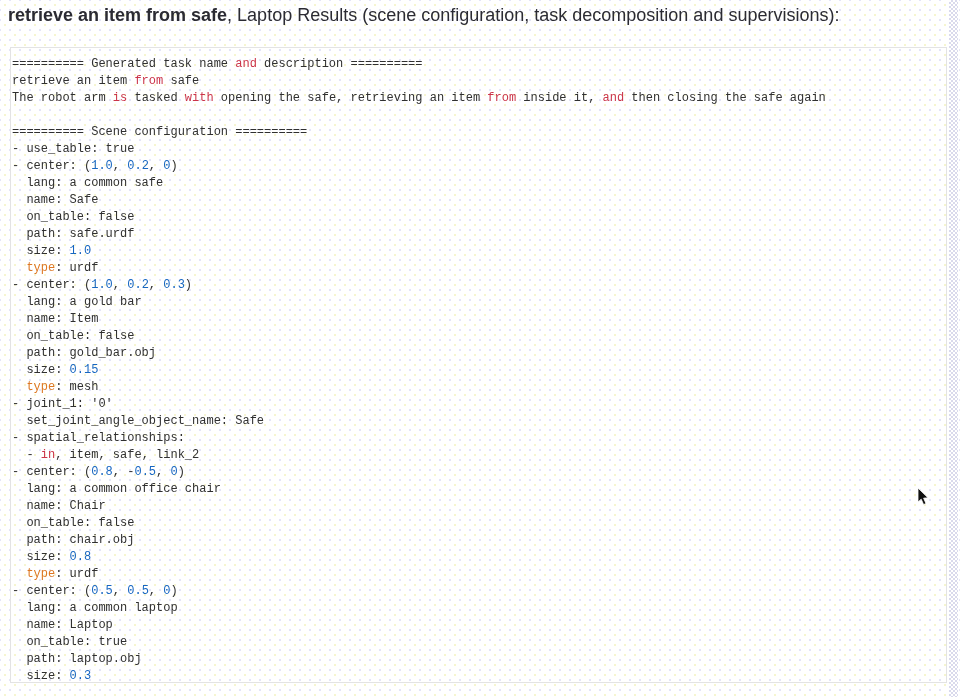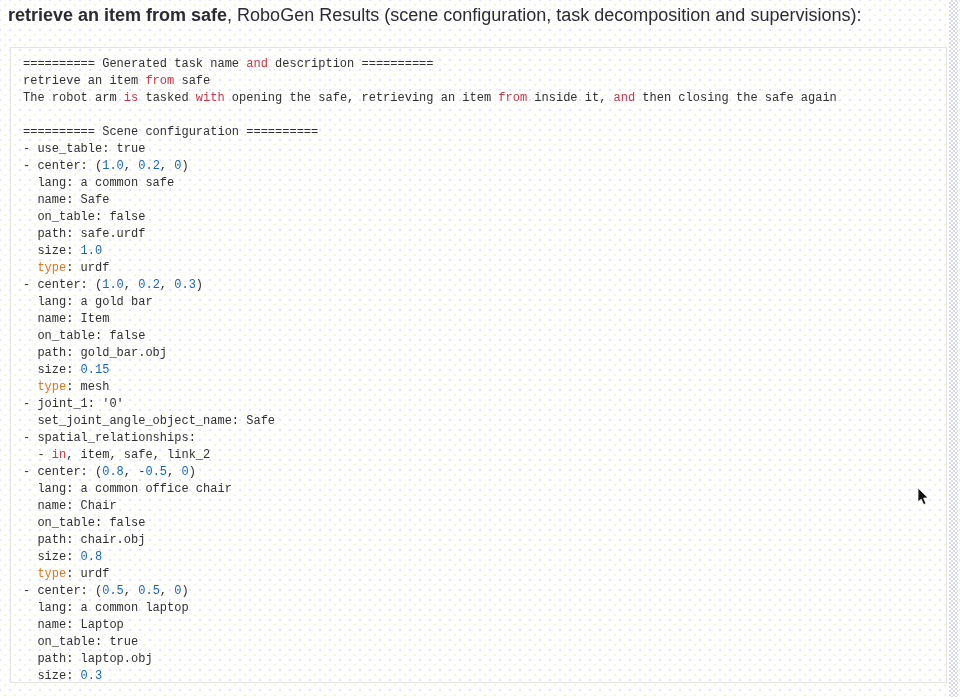--- a/index.html
+++ b/index.html
@@ -28,21 +28,21 @@
     position:absolute;left:8px;top:3px;right:10px;
     font-size:18px;line-height:24px;
     color:var(--c-header);
     white-space:nowrap;
   }
   .page-title b{font-weight:700;}
   .code-block{
     position:absolute;
     left:10px;top:35px;right:13px;bottom:2px;
     border:1px solid var(--c-border);
-    padding:8px 12px 0 12px;
+    padding:8px 12px 0 1px;
     box-sizing:border-box;
     overflow:hidden;
     font-family:"Liberation Mono","DejaVu Sans Mono",monospace;
     font-size:12px;
     line-height:17px;
     white-space:pre;
     color:var(--c-default);
   }
   .code-line{height:17px;}
   .seg-d{color:var(--c-default);}
@@ -55,21 +55,21 @@
     background-size:4px 4px;
   }
   .mouse-cursor{
     position:absolute;left:917px;top:487px;width:12px;height:19px;
     pointer-events:none;
   }
 </style>
 </head>
 <body>
 
-<div class="page-title"><b>retrieve an item from safe</b><span>, RoboGen Results (scene configuration, task decomposition and supervisions):</span></div>
+<div class="page-title"><b>retrieve an item from safe</b><span>, Laptop Results (scene configuration, task decomposition and supervisions):</span></div>
 
 <pre class="code-block"><div class="code-line"><span class="seg-d">========== Generated task name </span><span class="seg-k">and</span><span class="seg-d"> description ==========</span></div><div class="code-line"><span class="seg-d">retrieve an item </span><span class="seg-k">from</span><span class="seg-d"> safe</span></div><div class="code-line"><span class="seg-d">The robot arm </span><span class="seg-k">is</span><span class="seg-d"> tasked </span><span class="seg-k">with</span><span class="seg-d"> opening the safe, retrieving an item </span><span class="seg-k">from</span><span class="seg-d"> inside it, </span><span class="seg-k">and</span><span class="seg-d"> then closing the safe again</span></div><div class="code-line"></div><div class="code-line"><span class="seg-d">========== Scene configuration ==========</span></div><div class="code-line"><span class="seg-d">- use_table: true</span></div><div class="code-line"><span class="seg-d">- center: (</span><span class="seg-n">1.0</span><span class="seg-d">, </span><span class="seg-n">0.2</span><span class="seg-d">, </span><span class="seg-n">0</span><span class="seg-d">)</span></div><div class="code-line"><span class="seg-d">  lang: a common safe</span></div><div class="code-line"><span class="seg-d">  name: Safe</span></div><div class="code-line"><span class="seg-d">  on_table: false</span></div><div class="code-line"><span class="seg-d">  path: safe.urdf</span></div><div class="code-line"><span class="seg-d">  size: </span><span class="seg-n">1.0</span></div><div class="code-line"><span class="seg-d">  </span><span class="seg-b">type</span><span class="seg-d">: urdf</span></div><div class="code-line"><span class="seg-d">- center: (</span><span class="seg-n">1.0</span><span class="seg-d">, </span><span class="seg-n">0.2</span><span class="seg-d">, </span><span class="seg-n">0.3</span><span class="seg-d">)</span></div><div class="code-line"><span class="seg-d">  lang: a gold bar</span></div><div class="code-line"><span class="seg-d">  name: Item</span></div><div class="code-line"><span class="seg-d">  on_table: false</span></div><div class="code-line"><span class="seg-d">  path: gold_bar.obj</span></div><div class="code-line"><span class="seg-d">  size: </span><span class="seg-n">0.15</span></div><div class="code-line"><span class="seg-d">  </span><span class="seg-b">type</span><span class="seg-d">: mesh</span></div><div class="code-line"><span class="seg-d">- joint_1: '0'</span></div><div class="code-line"><span class="seg-d">  set_joint_angle_object_name: Safe</span></div><div class="code-line"><span class="seg-d">- spatial_relationships:</span></div><div class="code-line"><span class="seg-d">  - </span><span class="seg-k">in</span><span class="seg-d">, item, safe, link_2</span></div><div class="code-line"><span class="seg-d">- center: (</span><span class="seg-n">0.8</span><span class="seg-d">, -</span><span class="seg-n">0.5</span><span class="seg-d">, </span><span class="seg-n">0</span><span class="seg-d">)</span></div><div class="code-line"><span class="seg-d">  lang: a common office chair</span></div><div class="code-line"><span class="seg-d">  name: Chair</span></div><div class="code-line"><span class="seg-d">  on_table: false</span></div><div class="code-line"><span class="seg-d">  path: chair.obj</span></div><div class="code-line"><span class="seg-d">  size: </span><span class="seg-n">0.8</span></div><div class="code-line"><span class="seg-d">  </span><span class="seg-b">type</span><span class="seg-d">: urdf</span></div><div class="code-line"><span class="seg-d">- center: (</span><span class="seg-n">0.5</span><span class="seg-d">, </span><span class="seg-n">0.5</span><span class="seg-d">, </span><span class="seg-n">0</span><span class="seg-d">)</span></div><div class="code-line"><span class="seg-d">  lang: a common laptop</span></div><div class="code-line"><span class="seg-d">  name: Laptop</span></div><div class="code-line"><span class="seg-d">  on_table: true</span></div><div class="code-line"><span class="seg-d">  path: laptop.obj</span></div><div class="code-line"><span class="seg-d">  size: </span><span class="seg-n">0.3</span></div></pre>
 
 <div class="scrollbar-track"></div>
 
 <svg class="mouse-cursor" viewBox="0 0 12 19" xmlns="http://www.w3.org/2000/svg">
   <polygon points="1,1 1,15 4.2,12.2 6.6,17.6 9,16.5 6.6,11.2 11,10.8" fill="#111111" stroke="#ffffff" stroke-width="0.8"></polygon>
 </svg>
 
 </body></html>

